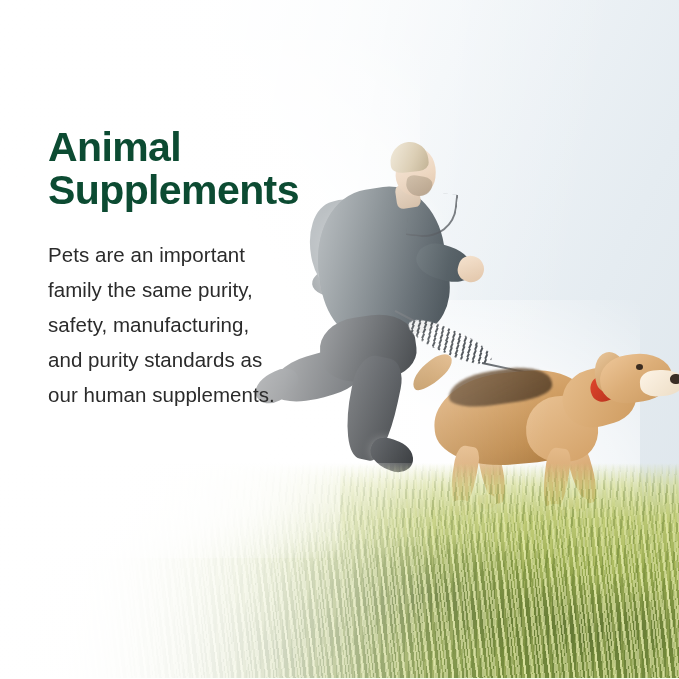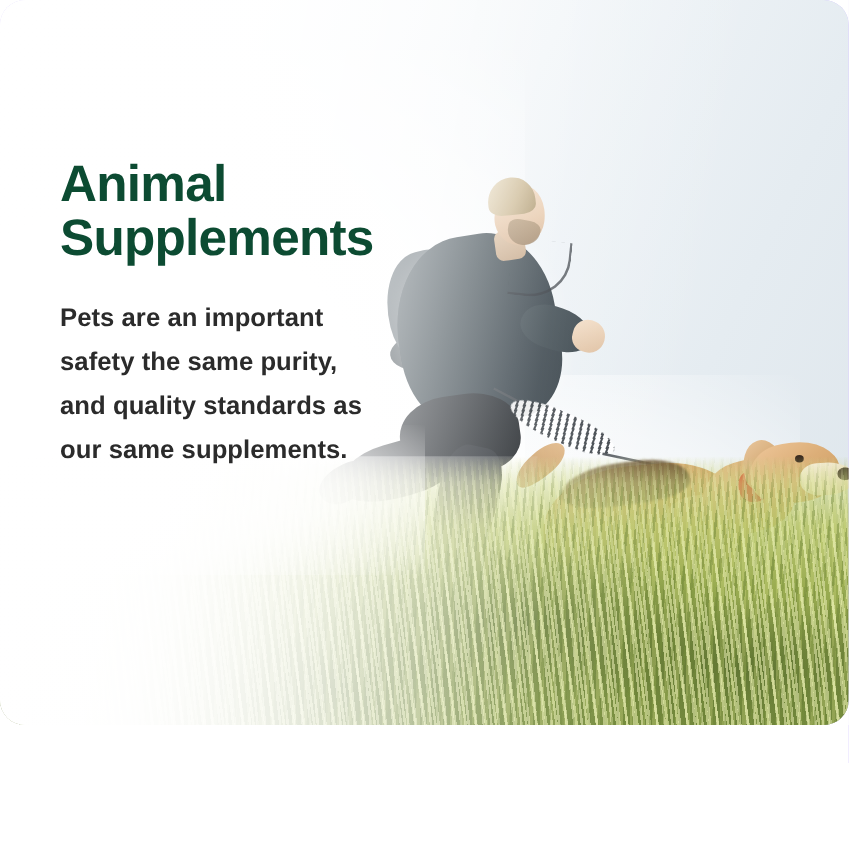--- a/index.html
+++ b/index.html
@@ -1,20 +1,19 @@
 <!DOCTYPE html>
 <html><head>
 <meta charset="utf-8">
 <style>
   html,body{margin:0;padding:0;background:#fff;}
   #stage{
-    position:relative;width:679px;height:580px;overflow:hidden;
-    background:#c4b5fd;
+    position:relative;width:679px;height:678px;overflow:hidden;
+    background:#0ea5e9;
     font-family:"Liberation Sans", sans-serif;
-    border-radius:20px;
   }
 
   
   .photo{position:absolute;inset:0;overflow:hidden;}
 
   
   .sky{
     position:absolute;inset:0;
     background:
       linear-gradient(115deg,#ffffff 0%,#fbfdfe 22%,#f1f5f8 48%,#e5ecf1 74%,#dde5eb 100%);
@@ -300,21 +299,21 @@
 
   
   .copy{position:absolute;left:48px;top:126px;width:300px;}
   .headline{
     margin:0;color:#0c4b32;font-weight:700;font-size:41px;line-height:1.04;
     letter-spacing:-.6px;
   }
   .headline .l2{display:block;}
   .body{margin:26px 0 0 0;}
   .body p{
-    margin:0;color:#2b2b2b;font-size:20.5px;line-height:35px;font-weight:700;
+    margin:0;color:#2b2b2b;font-size:20.5px;line-height:35px;font-weight:400;
     letter-spacing:.05px;white-space:nowrap;
   }
 </style>
 </head>
 <body>
 
 <div id="stage">
 
   <div class="photo">
     <div class="sky"></div>
@@ -376,19 +375,20 @@
     <div class="haze"></div>
   </div>
 
   <div class="copy">
     <h1 class="headline">
       <span>Animal</span>
       <span class="l2">Supplements</span>
     </h1>
     <div class="body">
       <p>Pets are an important</p>
-      <p>safety the same purity,</p>
-      <p>and quality standards as</p>
-      <p>our same supplements.</p>
+      <p>family the same purity,</p>
+      <p>safety, manufacturing,</p>
+      <p>and purity standards as</p>
+      <p>our human supplements.</p>
     </div>
   </div>
 
 </div>
 
 </body></html>

